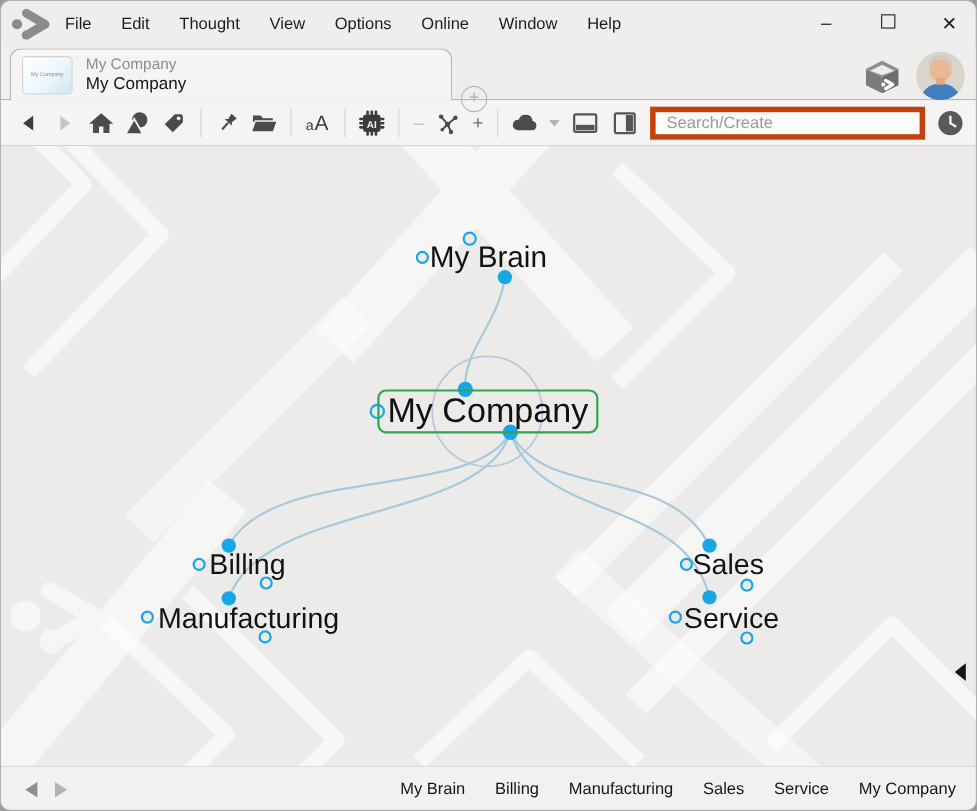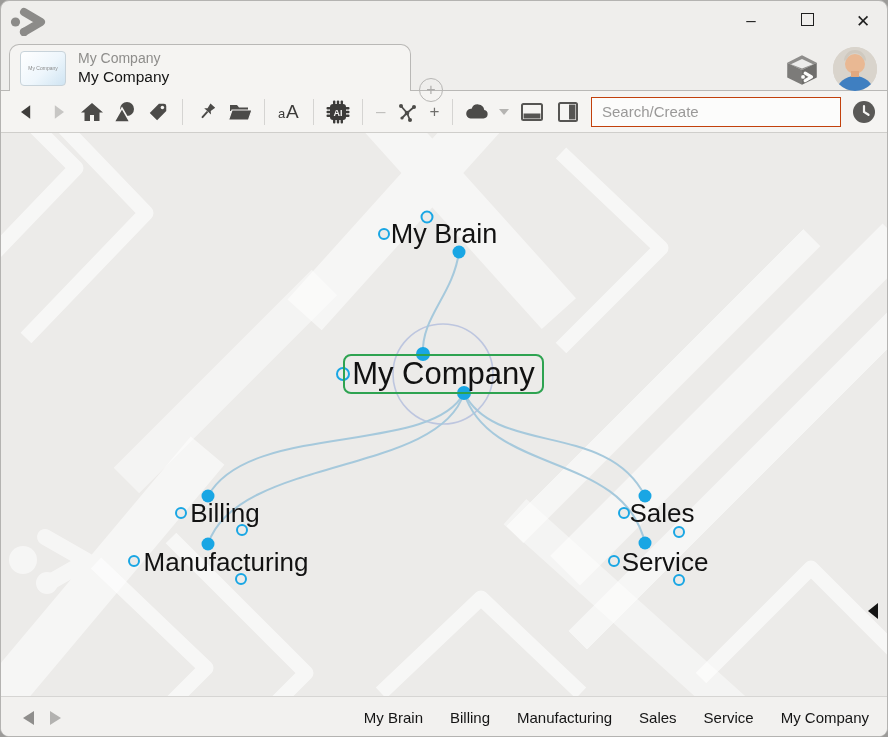--- a/index.html
+++ b/index.html
@@ -45,21 +45,21 @@
     display:flex; align-items:center; padding:0 10px 0 12px; column-gap:7px;
   }
   .tbtn{ width:26px; height:26px; display:flex; align-items:center; justify-content:center; color:#4c4b49; }
   .tbtn svg{ display:block; }
   .tsep{ width:1px; height:26px; background:#d5d4d2; margin:0 4px; }
   .tchar{ font-size:17px; color:#6f6e6c; padding:0 2px; }
   .tchar.dim{ color:#c0bfbd; }
   .caret-down{ width:0; height:0; border-left:5px solid transparent; border-right:5px solid transparent; border-top:6px solid #b5b4b2; margin-left:2px; }
   .tb-right{ margin-left:auto; display:flex; align-items:center; column-gap:10px; }
   .searchbox{
-    width:250px; height:30px; background:#fcfcfb; border:1px solid #c2410c;
+    width:250px; height:30px; background:#fcfcfb; border:5px solid #c2410c;
     font-size:15px; color:#333; padding:0 10px; font-family:"Liberation Sans",sans-serif;
   }
   .searchbox::placeholder{ color:#9a9998; }
   
   .plex{ position:relative; height:563px; background:#ecebe9; overflow:hidden; }
   .plex svg.layer{ position:absolute; left:0; top:0; }
   .thought-label{
     position:absolute; transform:translate(-50%,-50%); color:#121212;
     font-size:26px; white-space:nowrap; cursor:default; z-index:3;
   }
@@ -92,20 +92,30 @@
 <div class="window">
 
   <div class="titlebar">
     <svg class="applogo" viewBox="0 0 40 30">
       <g fill="none" stroke="#8c8b89" stroke-width="8" stroke-linecap="round" stroke-linejoin="round">
         <path d="M15,6 L32,16 L15,26"></path>
       </g>
       <circle cx="6.5" cy="16" r="4.6" fill="#8c8b89"></circle>
       <circle cx="15" cy="26" r="4.2" fill="#8c8b89"></circle>
     </svg>
+    <nav class="menubar">
+      <span>File</span>
+      <span>Edit</span>
+      <span>Thought</span>
+      <span>View</span>
+      <span>Options</span>
+      <span>Online</span>
+      <span>Window</span>
+      <span>Help</span>
+    </nav>
     <div class="win-controls">
       <span class="wc">–</span>
       <span class="wc"><span class="wc-max"></span></span>
       <span class="wc">✕</span>
     </div>
   </div>
 
   <div class="tabbar">
     <div class="tab">
       <div class="tab-thumb">

